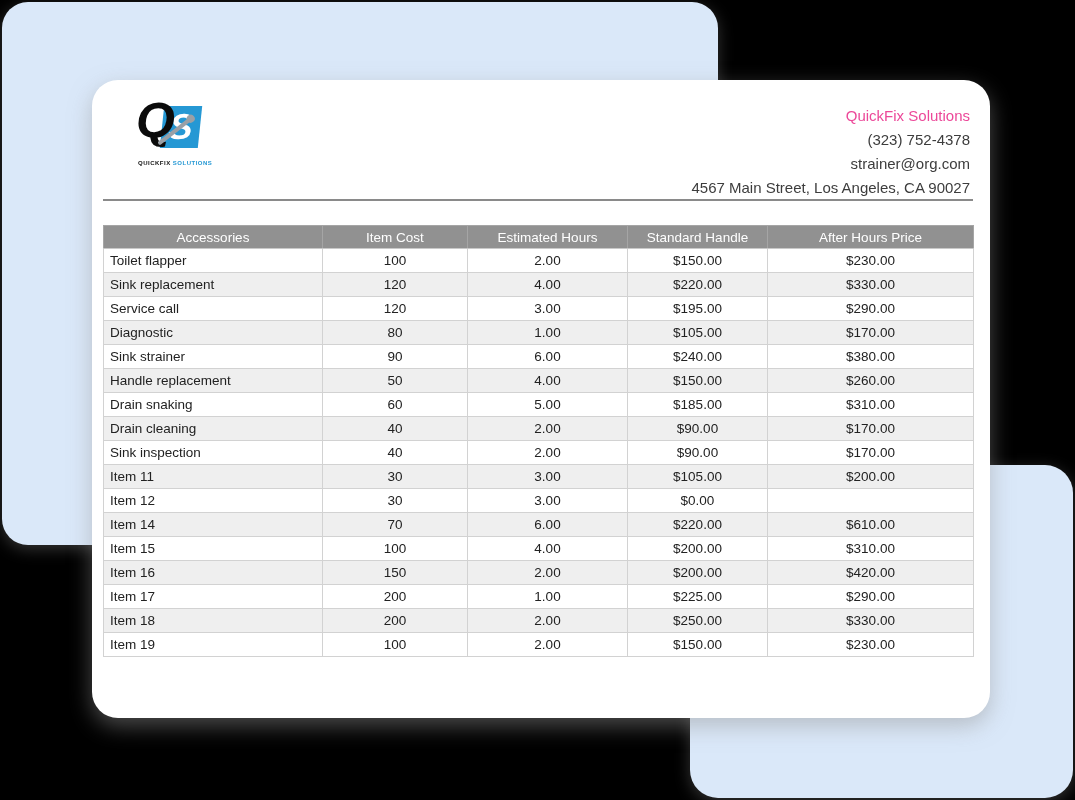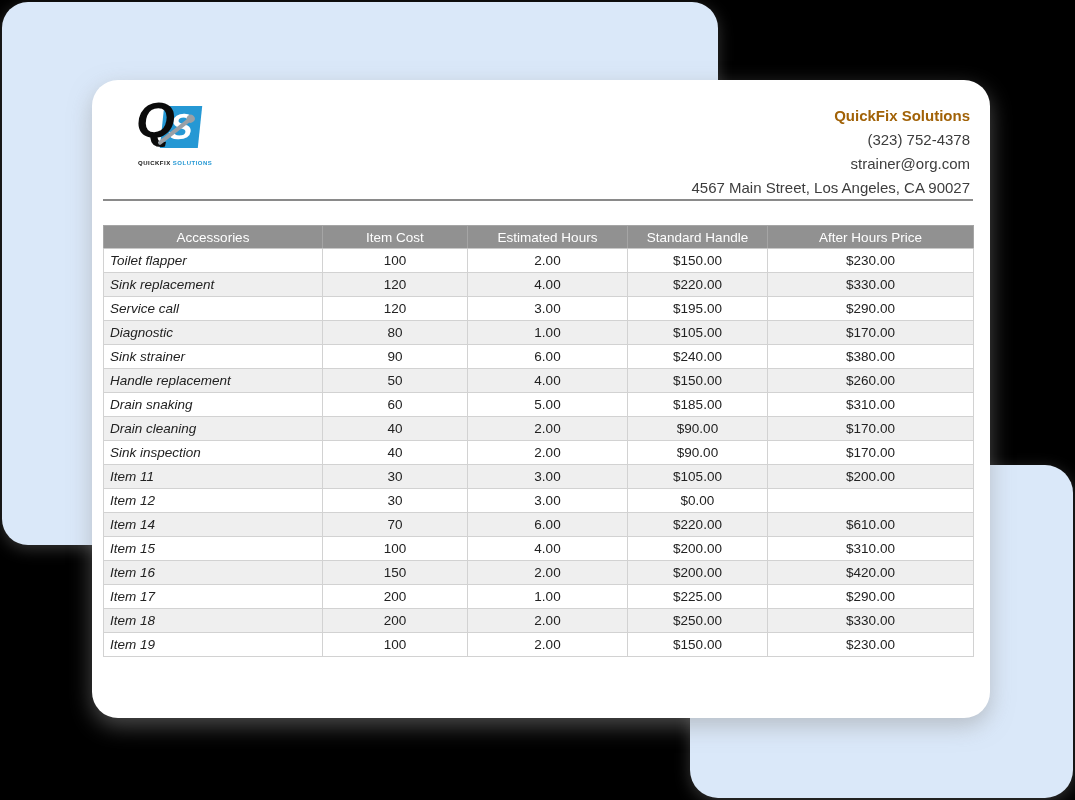--- a/index.html
+++ b/index.html
@@ -68,21 +68,21 @@
   .logo-text .word1 { color: #111111; }
   .logo-text .word2 { color: #2598d4; }
 
   
   .company-info {
     position: absolute; top: 24px; right: 20px;
     text-align: right;
     font-size: 15px; line-height: 24px;
     color: #3d3d3d;
   }
-  .company-info .name { font-weight: bold; color: #a16207; }
+  .company-info .name { font-weight: normal; color: #ec4899; }
 
   .divider {
     position: absolute; left: 11px; right: 17px; top: 119px;
     border-top: 2px solid #8a8a8a;
   }
 
   
   .table-wrap { position: absolute; left: 11px; top: 145px; width: 870px; }
   table.price {
     border-collapse: collapse;
@@ -102,21 +102,21 @@
     overflow: hidden; white-space: nowrap;
   }
   table.price td {
     height: 23px;
     border: 1px solid #d2d2d2;
     color: #222222;
     text-align: center;
     padding: 0 6px;
     overflow: hidden; white-space: nowrap;
   }
-  table.price td.c-left { text-align: left; font-style: italic; }
+  table.price td.c-left { text-align: left; }
   table.price tbody tr:nth-child(even) td { background: #efefef; }
   table.price tbody tr:nth-child(odd) td { background: #ffffff; }
 
   .col-accessories { width: 219px; }
   .col-itemcost   { width: 145px; }
   .col-esthours   { width: 160px; }
   .col-stdprice   { width: 140px; }
   .col-ahprice    { width: 206px; }
 </style>
 </head>

